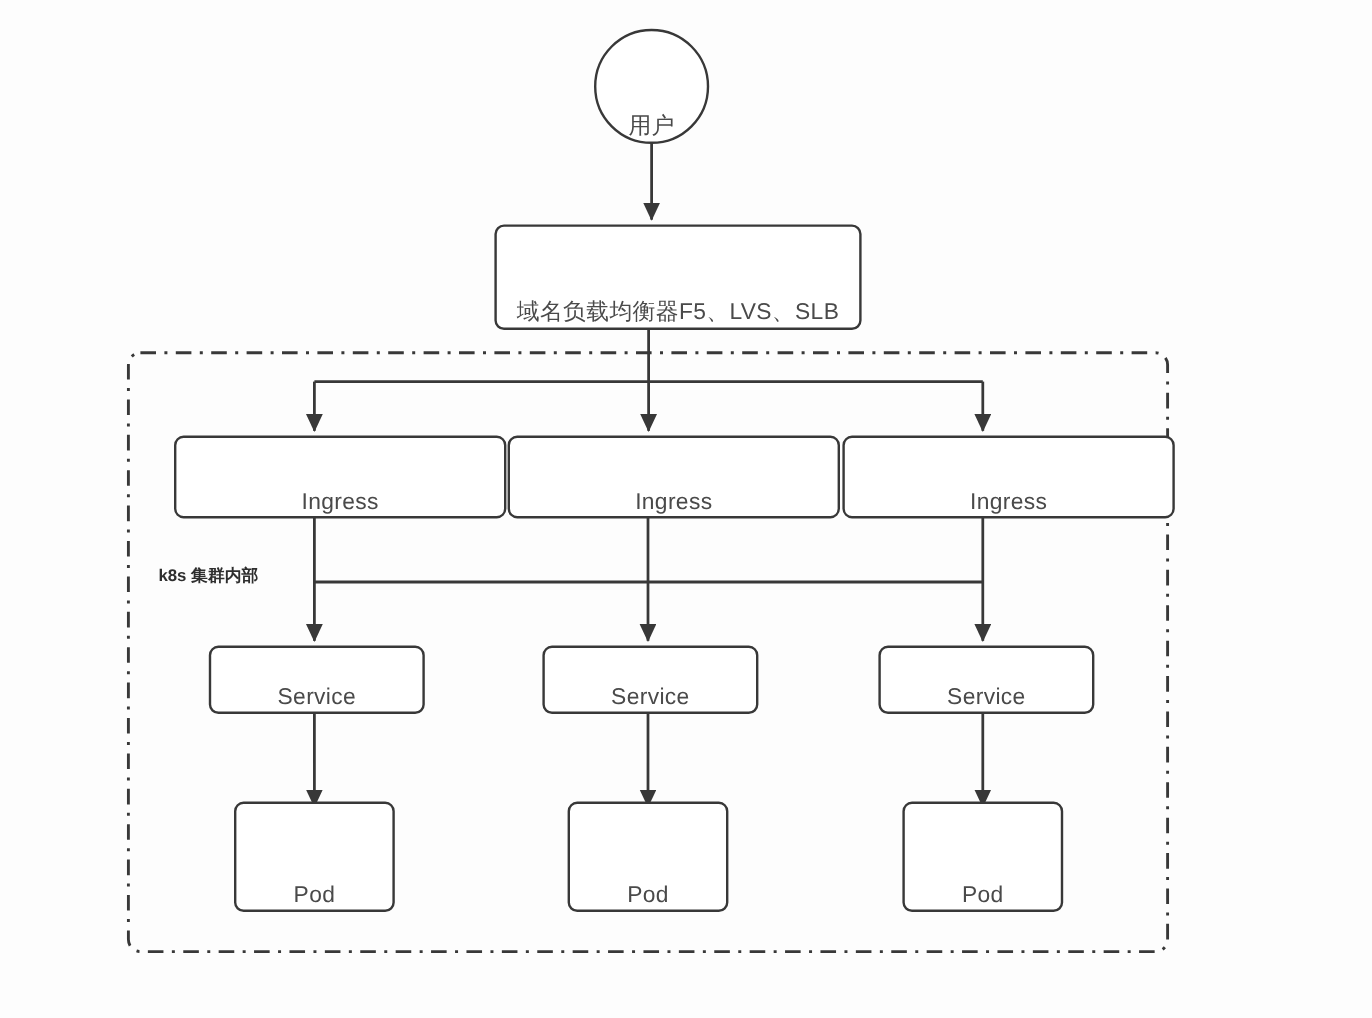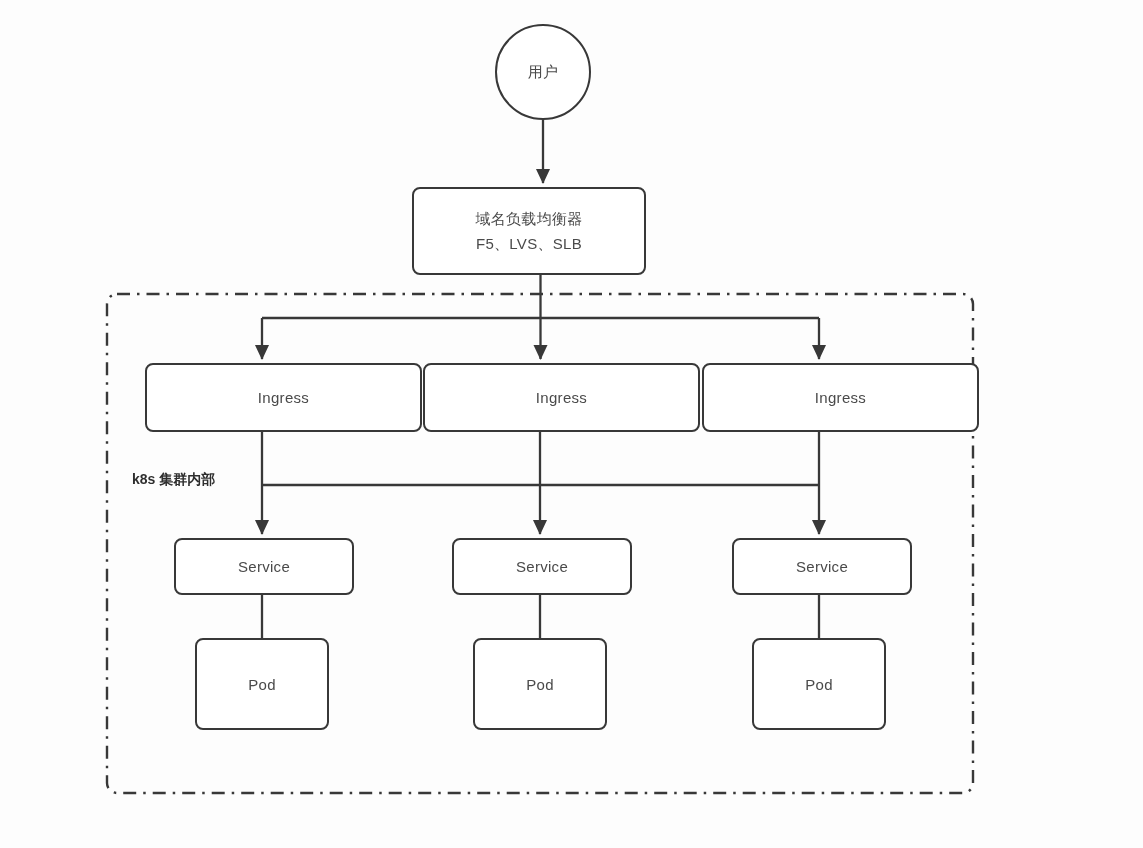--- a/index.html
+++ b/index.html
@@ -31,49 +31,49 @@
   .boundary-stroke { stroke: var(--stroke); fill: none; stroke-width: 2.4px; }
   .arrowhead { fill: var(--stroke); }
 
   .node {
     position: absolute;
     z-index: 2;
     background: #ffffff;
     border: 2.5px solid var(--stroke);
     border-radius: 8px;
     display: flex;
-    align-items: center;
+    align-items: flex-end;
     justify-content: center;
     text-align: center;
-    font-size: 15px;
+    font-size: 19px;
     color: var(--text);
     letter-spacing: 0.3px;
   }
   .node-circle {
     left: 495px; top: 24px;
     width: 96px; height: 96px;
     border-radius: 50%;
   }
   .node-lb {
     left: 412px; top: 187px;
-    width: 234px; height: 88px;
-    flex-direction: column;
+    width: 306px; height: 88px;
+    flex-direction: row;
     line-height: 25px;
   }
   .node-ingress { top: 363px; width: 277px; height: 69px; }
   .ingress-1 { left: 145px; }
   .ingress-2 { left: 423px; }
   .ingress-3 { left: 702px; }
 
   .node-service { top: 538px; width: 180px; height: 57px; }
   .service-1 { left: 174px; }
   .service-2 { left: 452px; }
   .service-3 { left: 732px; }
 
-  .node-pod { top: 638px; width: 134px; height: 92px; }
+  .node-pod { top: 668px; width: 134px; height: 92px; }
   .pod-1 { left: 195px; }
   .pod-2 { left: 473px; }
   .pod-3 { left: 752px; }
 
   .url-label {
     position: absolute;
     z-index: 3;
     left: 440px; top: 141px;
     width: 205px;
     text-align: center;

